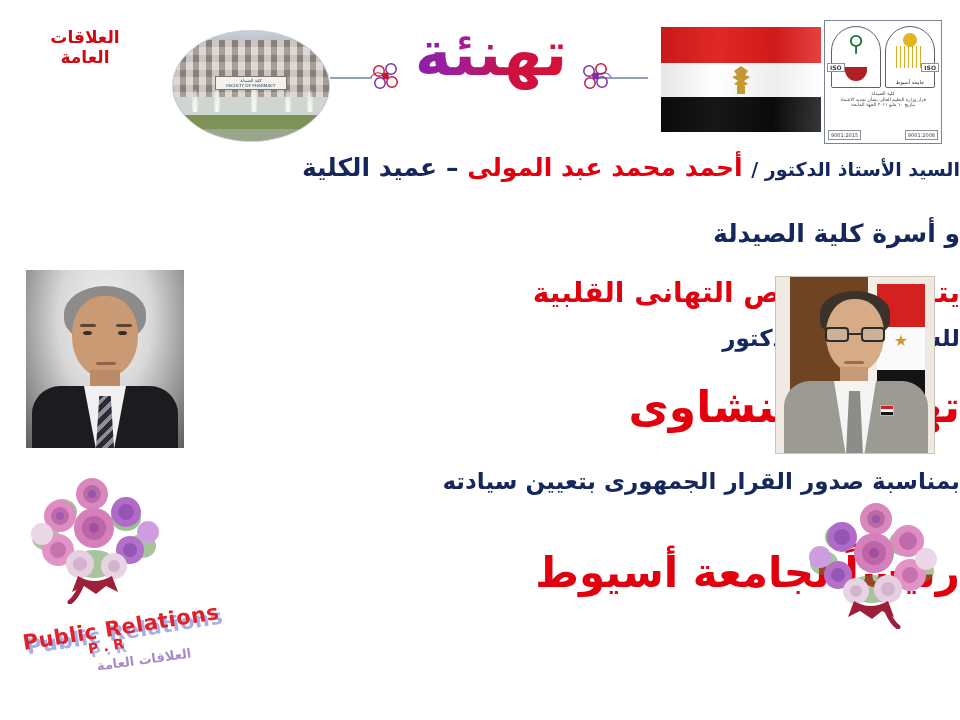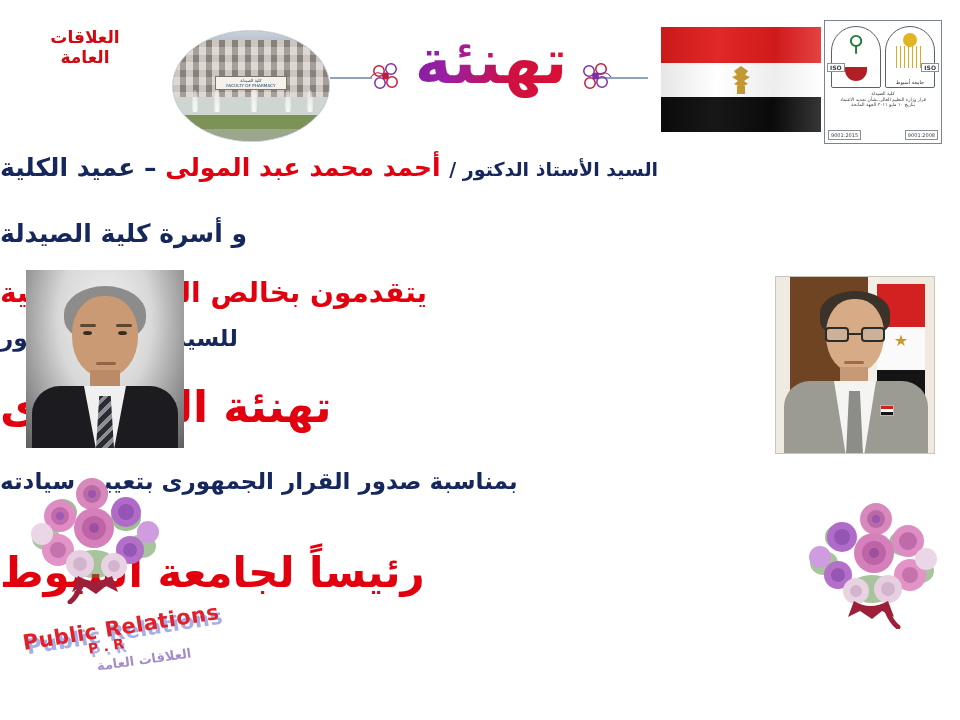--- a/index.html
+++ b/index.html
@@ -165,21 +165,21 @@
     width: 36px;
     height: 34px;
   }
   #ornament-left  { left: 368px; }
   #ornament-right { left: 578px; }
 
   
   #title-calligraphy {
     position: absolute;
     left: 396px;
-    top: 8px;
+    top: 0;
     width: 190px;
     height: 112px;
   }
   #title-text {
     position: absolute;
     left: 0; right: 0; top: 14px;
     text-align: center;
     font-family: "DejaVu Sans", sans-serif;
     font-size: 62px;
     font-weight: bold;
@@ -286,21 +286,21 @@
     background: #fff;
   }
   .iso-cert.l { left: 3px; }
   .iso-cert.r { right: 3px; }
 
   
   .line {
     position: absolute;
     left: 0;
     width: 960px;
-    text-align: left;
+    text-align: right;
     font-weight: bold;
     white-space: nowrap;
   }
   .navy { color: #16275c; }
   .red  { color: #e2000f; }
 
   #line-dean     { top: 152px; font-size: 25px; line-height: 32px; }
   #line-dean .small { font-size: 19px; }
   #line-vice     { top: 186px; font-size: 25px; line-height: 32px; }
   #line-family   { top: 218px; font-size: 25px; line-height: 32px; }

